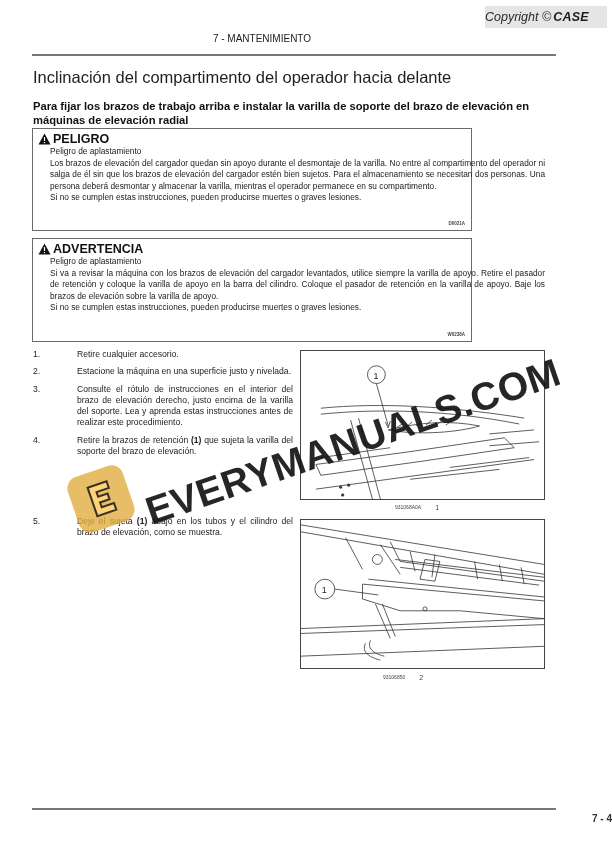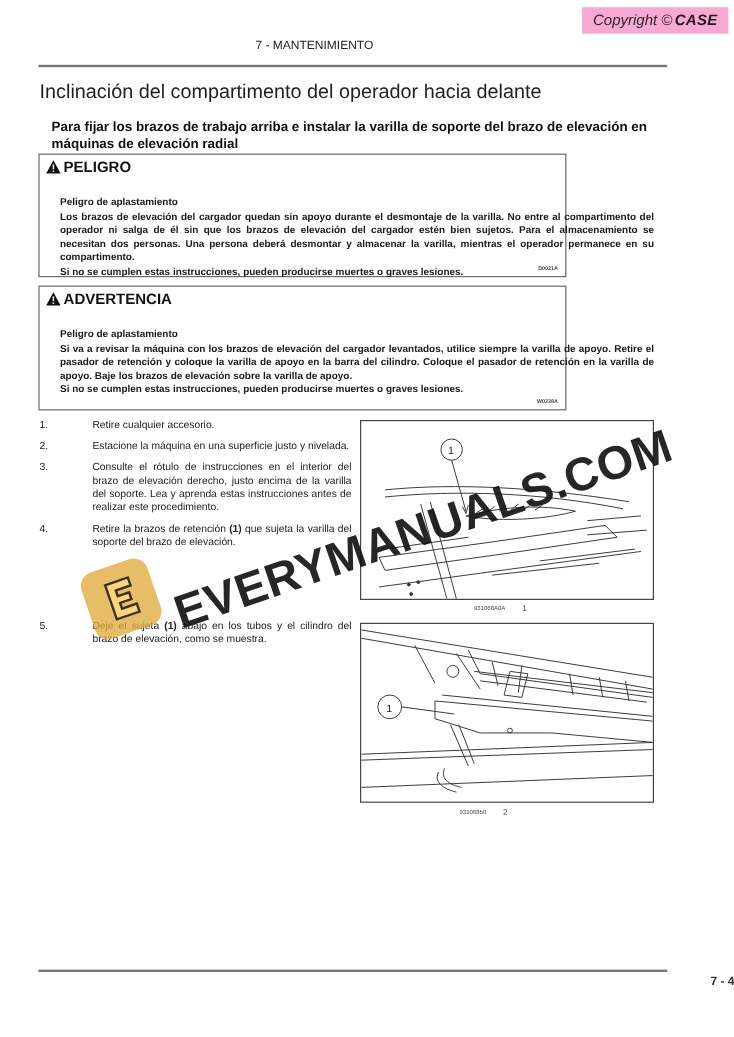--- a/index.html
+++ b/index.html
@@ -2,51 +2,51 @@
 <html><head>
   <meta charset="utf-8">
   <style>
     html, body { margin: 0; padding: 0; background: #ffffff; }
     body {
       width: 612px; height: 864px; position: relative; overflow: hidden;
       font-family: "Liberation Sans", sans-serif; color: #1a1a1a;
     }
     .copyright {
       position: absolute; left: 485px; top: 6px; width: 122px; height: 22px;
-      background: #f9a8d4; display: flex; align-items: center; justify-content: center;
+      background: #e5e5e5; display: flex; align-items: center; 
       font-size: 12.5px; color: #2a2a2a; font-style: italic; white-space: nowrap;
     }
     .copyright .brand { font-weight: bold; font-style: italic; margin-left: 2px; letter-spacing: 0.2px; color:#1d1d1d; }
     .running-head {
       position: absolute; left: 0; width: 524px; top: 33px; text-align: center;
       font-size: 10px; color: #222;
     }
     .rule { position: absolute; left: 32px; width: 524px; height: 2px; background: #777; }
     .rule.top { top: 54px; }
     .rule.bottom { top: 808px; }
     .page-title {
       position: absolute; left: 33px; top: 68px; font-size: 16.5px; color: #1f1f1f; font-weight: normal;
     }
     .subtitle {
-      position: absolute; left: 43px; top: 100px; width: 528px; font-size: 11.2px; font-weight: bold; line-height: 13.5px; color:#111;
+      position: absolute; left: 33px; top: 100px; width: 528px; font-size: 11.2px; font-weight: bold; line-height: 13.5px; color:#111;
     }
     .safety-box {
       position: absolute; left: 32px; width: 440px; border: 1.5px solid #6a6a6a; background: #fff;
       box-sizing: border-box;
     }
     .safety-box.danger { top: 128px; height: 103px; }
     .safety-box.warning { top: 238px; height: 104px; }
     .safety-head {
       position: absolute; left: 5px; top: 3px; display: flex; align-items: center;
       font-size: 12.5px; font-weight: bold; color: #111;
     }
     .safety-head svg { width: 13px; height: 12px; margin-right: 2px; }
     .safety-body {
-      position: absolute; left: 17px; top: 34px; width: 495px;
-      font-size: 8.3px; font-weight: bold; line-height: 11.5px; color: #1a1a1a; text-align: justify;
+      position: absolute; left: 17px; top: 17px; width: 495px;
+      font-size: 8.3px; font-weight: normal; line-height: 11.5px; color: #1a1a1a; text-align: justify;
     }
     .safety-body .hazard { display: block; }
     .safety-body p { margin: 0; }
     .safety-code {
       position: absolute; right: 6px; bottom: 4px; font-size: 4.5px; color:#444; font-weight: bold;
     }
     .steps {
       position: absolute; left: 33px; top: 349px; width: 260px; font-size: 8.6px; line-height: 11.3px; color:#222;
     }
     .step { display: flex; margin-bottom: 6px; }

